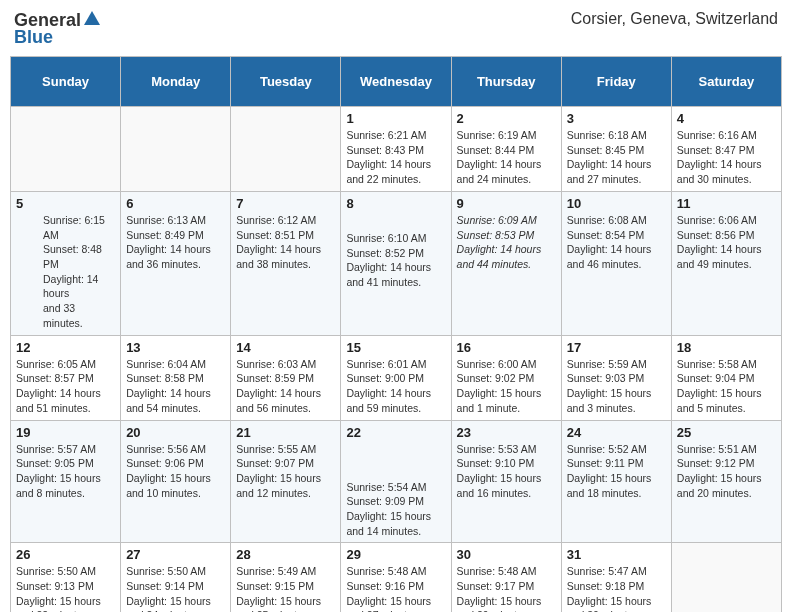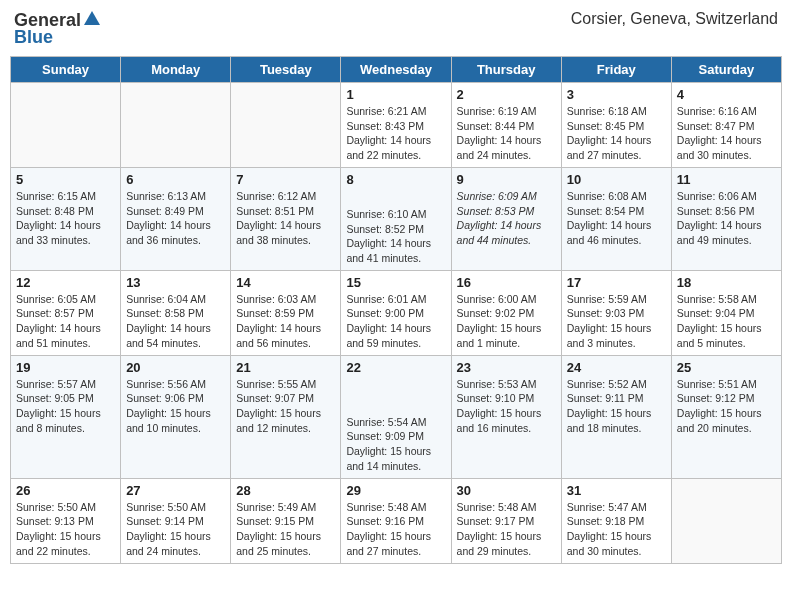--- a/index.html
+++ b/index.html
@@ -42,21 +42,21 @@
     }
     table {
       width: 100%;
       border-collapse: collapse;
       font-size: 11px;
     }
     thead tr th {
       background-color: #2369a4;
       color: #fff;
       text-align: center;
-      padding: 5px 2px;
+      padding: 17px 2px;
       font-size: 13px;
       font-weight: bold;
       border: 1px solid #c0c0c0;
     }
     td {
       border: 1px solid #c0c0c0;
       vertical-align: top;
       padding: 4px 5px;
       width: 14.28%;
       height: 85px;
@@ -143,21 +143,21 @@
           <span class="day-num">4</span>
           <div class="day-detail" style="white-space: pre-line;">Sunrise: 6:16 AM
 Sunset: 8:47 PM
 Daylight: 14 hours
 and 30 minutes.</div>
         </td>
       </tr>
       <tr>
         <td>
           <span class="day-num">5</span>
-          <div class="day-detail" style="white-space: pre-line;">Sunrise: 6:15 AM
+          <div class="day-detail" style="white-space: pre-line; margin-left: 27px;">Sunrise: 6:15 AM
 Sunset: 8:48 PM
 Daylight: 14 hours
 and 33 minutes.</div>
         </td>
         <td>
           <span class="day-num">6</span>
           <div class="day-detail" style="white-space: pre-line;">Sunrise: 6:13 AM
 Sunset: 8:49 PM
 Daylight: 14 hours
 and 36 minutes.</div>

